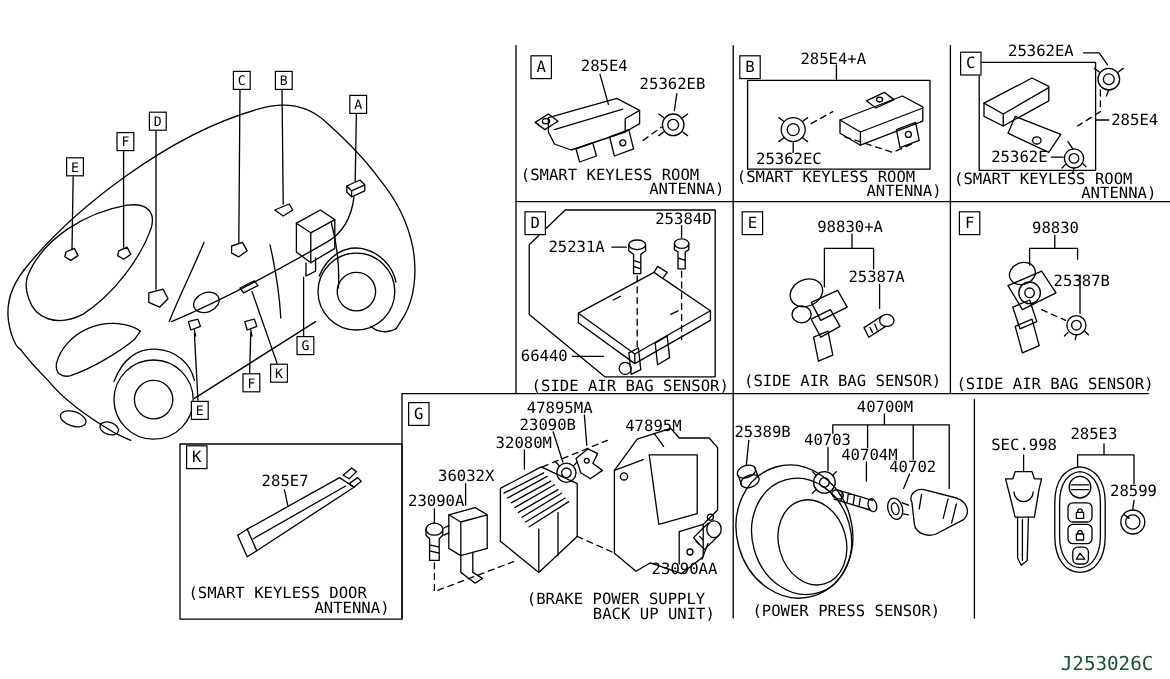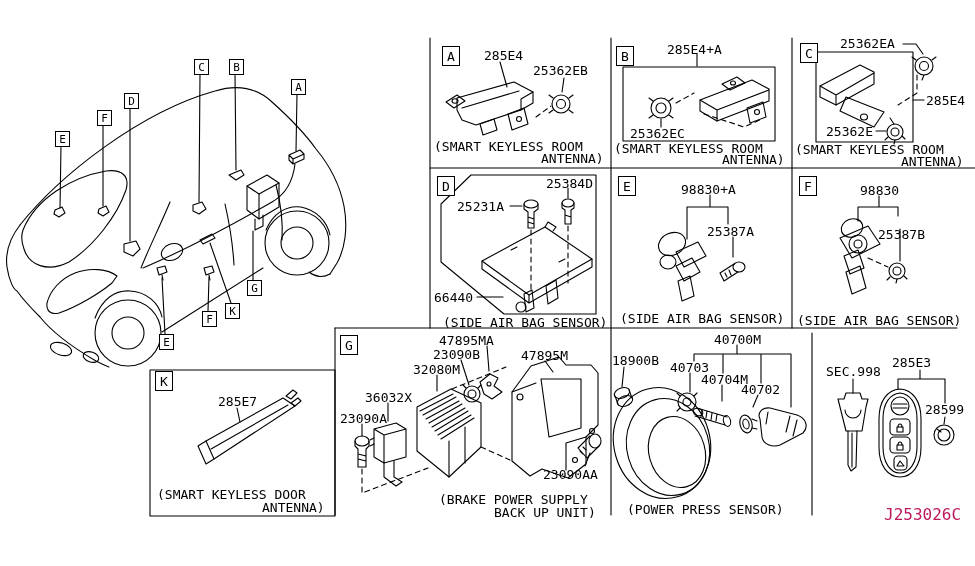--- a/index.html
+++ b/index.html
@@ -1,20 +1,20 @@
 <!DOCTYPE html>
 <html><head>
 <meta charset="utf-8">
 <style>
   html,body{margin:0;padding:0;background:#888;}
   .stage{position:relative;width:975px;height:566px;background:#fff;overflow:hidden;
          font-family:"DejaVu Sans Mono",monospace;color:#000;}
   svg.art{position:absolute;left:0;top:0;}
   .lbl{position:absolute;font:13px/1.1 "DejaVu Sans Mono",monospace;white-space:pre;color:#000;}
-  .code{position:absolute;font:16px/1.1 "DejaVu Sans Mono",monospace;color:#be185d;}
+  .code{position:absolute;font:16px/1.1 "DejaVu Sans Mono",monospace;color:#14532d;margin-top:38px;}
   .co{position:absolute;width:13px;height:14px;border:1.4px solid #000;background:#fff;
       display:flex;align-items:center;justify-content:center;
       font:11px/1 "DejaVu Sans Mono",monospace;}
   .pl{position:absolute;width:16px;height:18px;border:1.5px solid #000;background:#fff;
       display:flex;align-items:center;justify-content:center;
       font:13px/1 "DejaVu Sans Mono",monospace;}
 </style>
 </head>
 <body>
 
@@ -275,21 +275,21 @@
 <div class="lbl" style="left:878px;top:228px">25387B</div>
 <div class="lbl" style="left:340px;top:412px">23090A</div>
 <div class="lbl" style="left:365px;top:391px">36032X</div>
 <div class="lbl" style="left:413px;top:363px">32080M</div>
 <div class="lbl" style="left:433px;top:348px">23090B</div>
 <div class="lbl" style="left:439px;top:334px">47895MA</div>
 <div class="lbl" style="left:521px;top:349px">47895M</div>
 <div class="lbl" style="left:543px;top:468px">23090AA</div>
 <div class="lbl" style="left:218px;top:395px">285E7</div>
 <div class="lbl" style="left:714px;top:333px">40700M</div>
-<div class="lbl" style="left:612px;top:354px">18900B</div>
+<div class="lbl" style="left:612px;top:354px">25389B</div>
 <div class="lbl" style="left:670px;top:361px">40703</div>
 <div class="lbl" style="left:701px;top:373px">40704M</div>
 <div class="lbl" style="left:741px;top:383px">40702</div>
 <div class="lbl" style="left:826px;top:365px">SEC.998</div>
 <div class="lbl" style="left:892px;top:356px">285E3</div>
 <div class="lbl" style="left:925px;top:403px">28599</div>
 
 <div class="lbl" style="left:434px;top:140px">(SMART KEYLESS ROOM</div>
 <div class="lbl" style="left:541px;top:152px">ANTENNA)</div>
 <div class="lbl" style="left:614px;top:142px">(SMART KEYLESS ROOM</div>

